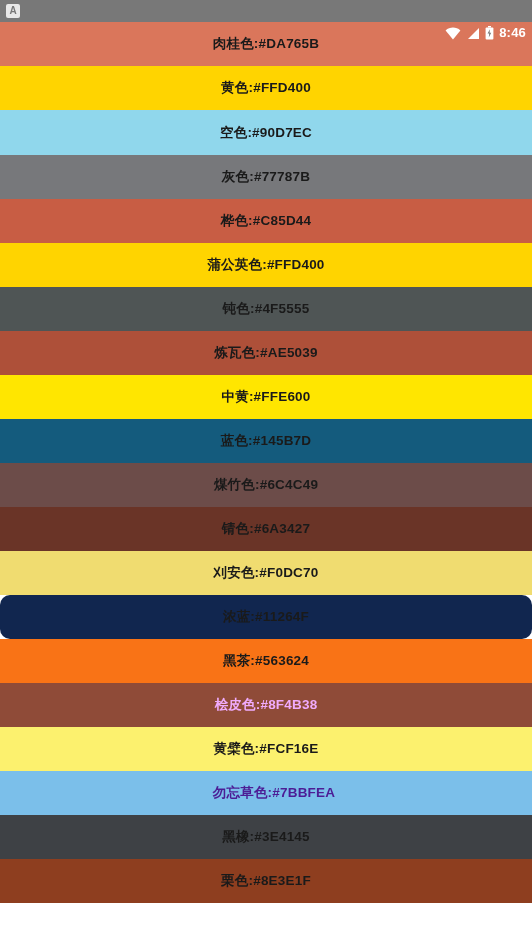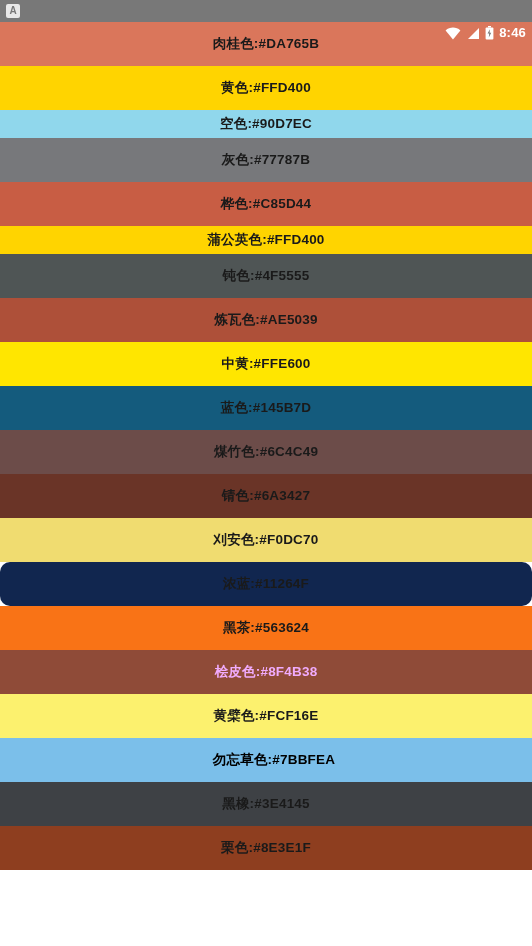--- a/index.html
+++ b/index.html
@@ -116,30 +116,30 @@
     </div>
   </div>
 
   <div class="color-list">
       <div class="color-row" style="background: rgb(218, 118, 91); height: 44px;">
         <span class="label" style="color: rgb(26, 26, 26);">肉桂色:#DA765B</span>
       </div>
       <div class="color-row" style="background: rgb(255, 212, 0); height: 44px;">
         <span class="label" style="color: rgb(26, 26, 26);">黄色:#FFD400</span>
       </div>
-      <div class="color-row" style="background: rgb(144, 215, 236); height: 28px;">
+      <div class="color-row" style="background: rgb(144, 215, 236); height: 45px;">
         <span class="label" style="color: rgb(26, 26, 26);">空色:#90D7EC</span>
       </div>
       <div class="color-row" style="background: rgb(119, 120, 123); height: 44px;">
         <span class="label" style="color: rgb(26, 26, 26);">灰色:#77787B</span>
       </div>
       <div class="color-row" style="background: rgb(200, 93, 68); height: 44px;">
         <span class="label" style="color: rgb(26, 26, 26);">桦色:#C85D44</span>
       </div>
-      <div class="color-row" style="background: rgb(255, 212, 0); height: 28px;">
+      <div class="color-row" style="background: rgb(255, 212, 0); height: 44px;">
         <span class="label" style="color: rgb(26, 26, 26);">蒲公英色:#FFD400</span>
       </div>
       <div class="color-row" style="background: rgb(79, 85, 85); height: 44px;">
         <span class="label" style="color: rgb(26, 26, 26);">钝色:#4F5555</span>
       </div>
       <div class="color-row" style="background: rgb(174, 80, 57); height: 44px;">
         <span class="label" style="color: rgb(26, 26, 26);">炼瓦色:#AE5039</span>
       </div>
       <div class="color-row" style="background: rgb(255, 230, 0); height: 44px;">
         <span class="label" style="color: rgb(26, 26, 26);">中黄:#FFE600</span>
@@ -162,21 +162,21 @@
       <div class="color-row" style="background: #f97316; height: 44px;">
         <span class="label" style="color: rgb(26, 26, 26);">黑茶:#563624</span>
       </div>
       <div class="color-row" style="background: rgb(143, 75, 56); height: 44px;">
         <span class="label" style="color: #f0abfc;">桧皮色:#8F4B38</span>
       </div>
       <div class="color-row" style="background: rgb(252, 241, 110); height: 44px;">
         <span class="label" style="color: rgb(26, 26, 26);">黄檗色:#FCF16E</span>
       </div>
       <div class="color-row" style="background: rgb(123, 191, 234); height: 44px;">
-        <span class="label" style="color: #000000; margin-left: 16px;">勿忘草色:#7BBFEA</span>
+        <span class="label" style="color: #4c1d95; margin-left: 16px;">勿忘草色:#7BBFEA</span>
       </div>
       <div class="color-row" style="background: rgb(62, 65, 69); height: 44px;">
         <span class="label" style="color: rgb(26, 26, 26);">黑橡:#3E4145</span>
       </div>
       <div class="color-row" style="background: rgb(142, 62, 31); height: 44px;">
         <span class="label" style="color: rgb(26, 26, 26);">栗色:#8E3E1F</span>
       </div>
     </div>
 
 </div>

